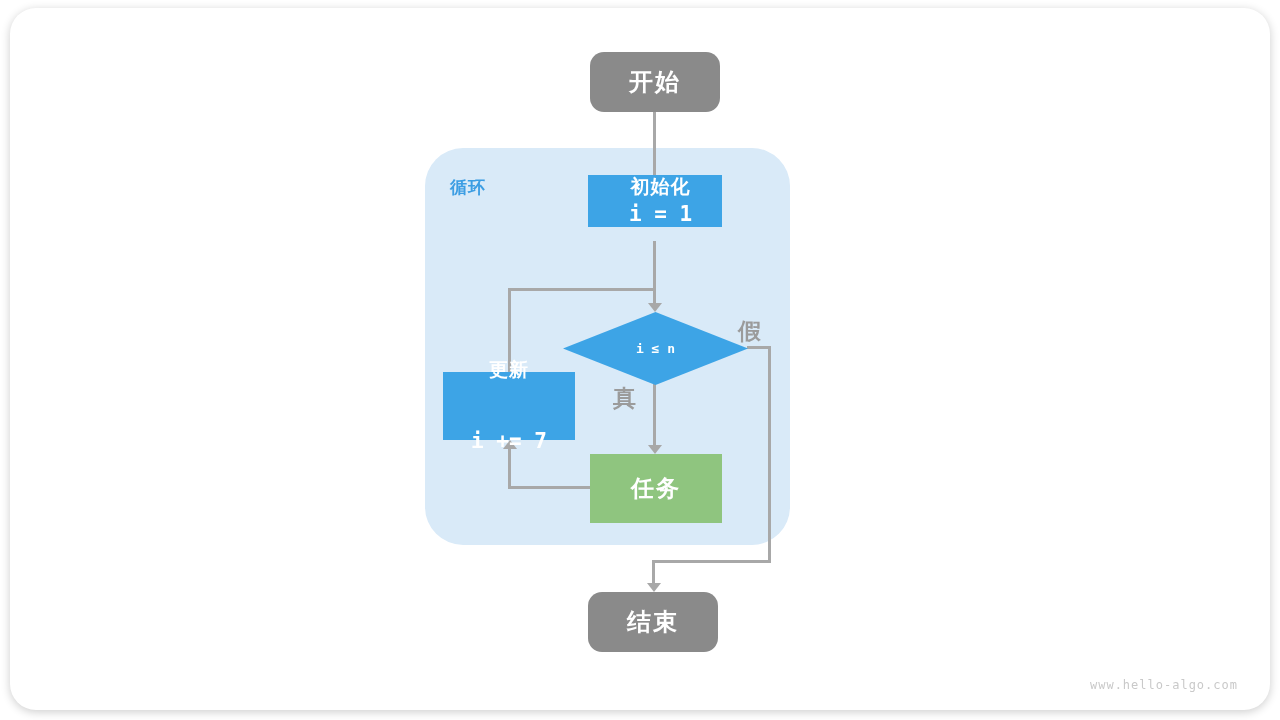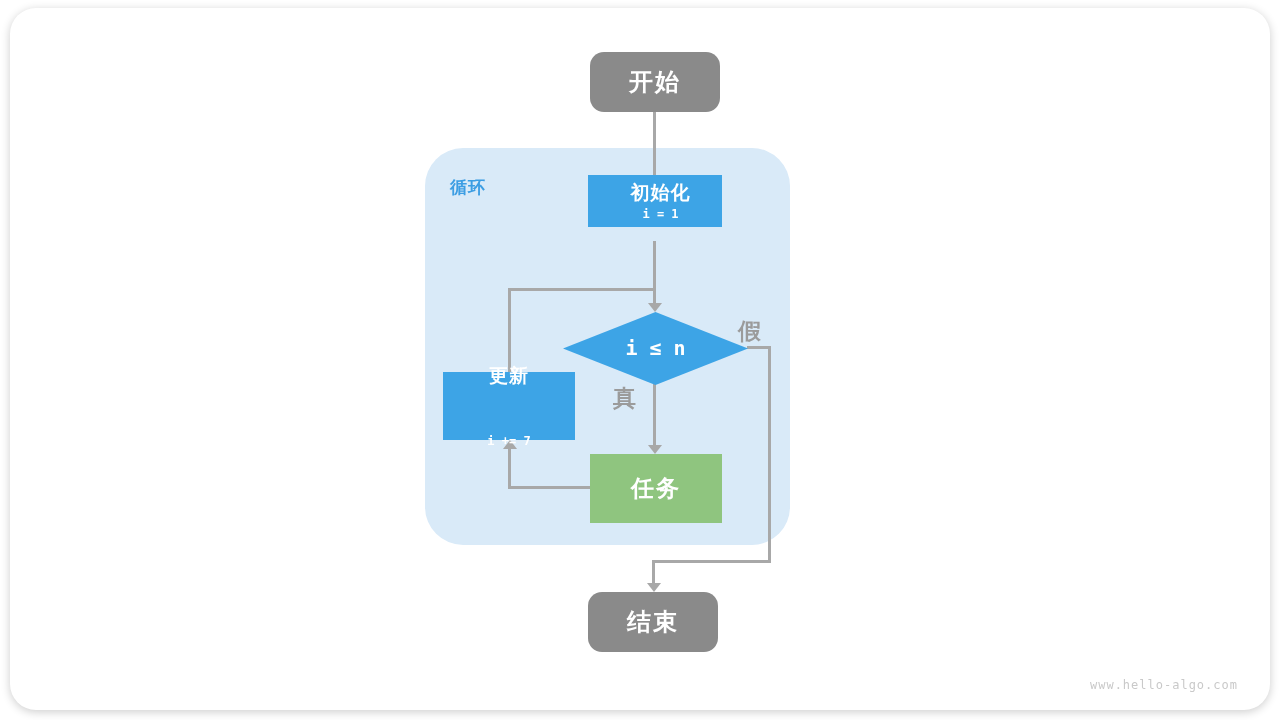--- a/index.html
+++ b/index.html
@@ -56,35 +56,35 @@
 
   .node-start { left: 590px; top: 52px;  width: 130px; height: 60px; font-size: 24px; letter-spacing: 2px; }
   .node-init  { left: 588px; top: 175px; width: 134px; height: 52px; padding-left: 11px; }
   .node-update{ left: 443px; top: 372px; width: 132px; height: 68px; gap: 44px; }
   .node-task  { left: 590px; top: 454px; width: 132px; height: 69px; font-size: 23px; letter-spacing: 2px; }
   .node-end   { left: 588px; top: 592px; width: 130px; height: 60px; font-size: 24px; letter-spacing: 2px; }
 
   .node-title { font-size: 19px; line-height: 1.35; letter-spacing: 1px; }
   .node-code  {
     font-family: "DejaVu Sans Mono", "Liberation Mono", monospace;
-    font-size: 12px;
+    font-size: 21px;
     font-weight: 700;
     line-height: 1.35;
   }
   .diamond {
     position: absolute;
     left: 563px; top: 312px;
     width: 185px; height: 73px;
     background: var(--c-blue, #3DA4E6);
     clip-path: polygon(50% 0%, 100% 50%, 50% 100%, 0% 50%);
     display: flex;
     align-items: center;
     justify-content: center;
   }
-  .diamond .node-code { font-size: 20px; color: #ffffff; }
+  .diamond .node-code { font-size: 13px; color: #ffffff; }
 
   .edge {
     position: absolute;
     background: var(--c-line, #A8A8A8);
   }
   .arrow {
     position: absolute;
     width: 0; height: 0;
   }
   .arrow-down {

